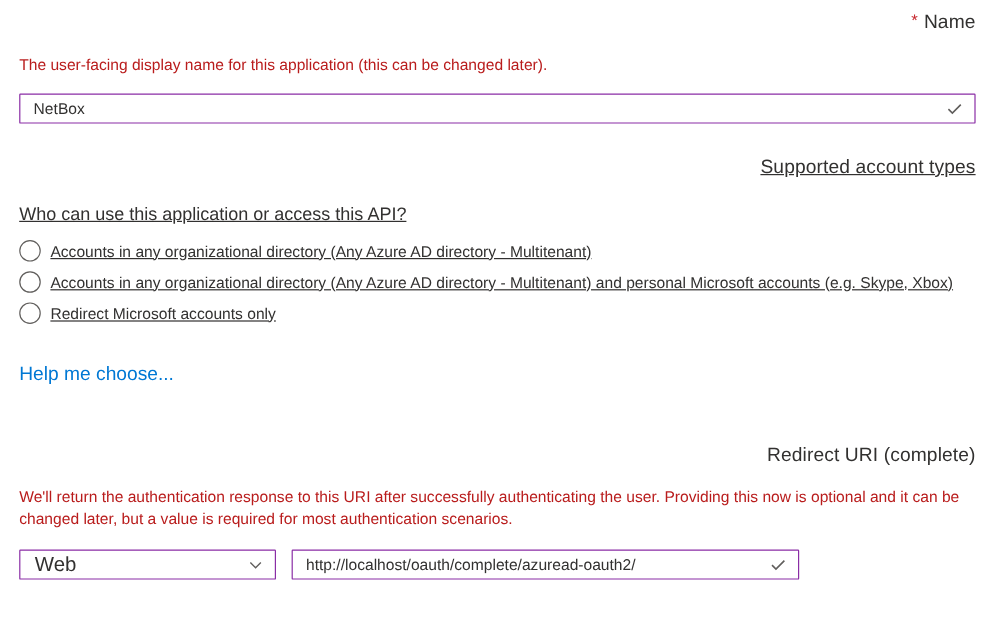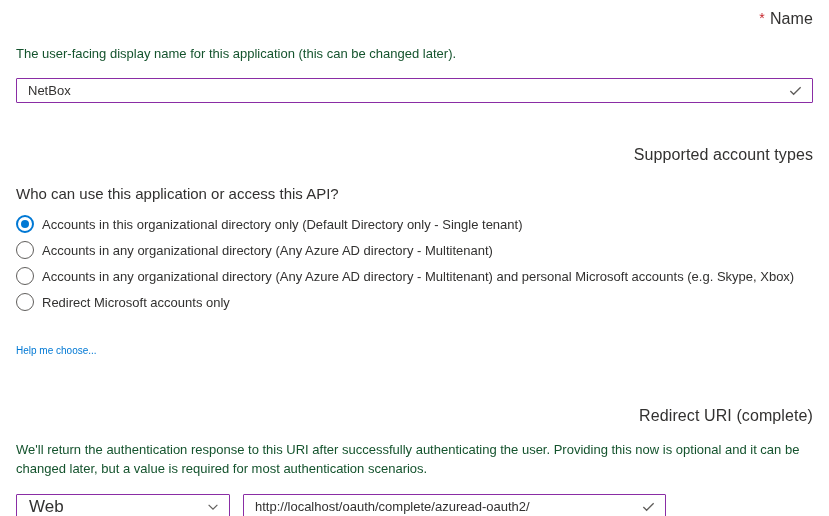--- a/index.html
+++ b/index.html
@@ -23,21 +23,21 @@
   }
   .required-star {
     color: #c6262c;
     margin-right: 5px;
     font-size: 14px;
     position: relative;
     top: -1px;
   }
   .field-desc {
     font-size: 13px;
-    color: #14532d;
+    color: #b91c1c;
     margin-top: 16px;
     line-height: 19px;
     max-width: 805px;
   }
 
   
   .text-box {
     margin-top: 15px;
     height: 25px;
     border: 1px solid #8A2DA5;
@@ -60,21 +60,21 @@
   }
   .box-icon {
     flex: 0 0 auto;
     margin-right: 9px;
     display: flex;
     align-items: center;
   }
   .name-input-box { width: 100%; }
 
   
-  .account-section { margin-top: 43px; }
+  .account-section { margin-top: 28px; text-decoration: underline; }
   .question-text { font-size: 15px; margin-top: 21px; }
 
   
   .radio-list { margin-top: 13px; }
   .radio-row {
     display: flex;
     align-items: center;
     height: 18px;
     margin-bottom: 8px;
     cursor: pointer;
@@ -96,21 +96,21 @@
     width: 8px; height: 8px;
     margin: -4px 0 0 -4px;
     border-radius: 50%;
     background: #0078d4;
   }
   .radio-label { font-size: 13px; margin-left: 8px; white-space: nowrap; }
 
   .help-link {
     display: inline-block;
     margin-top: 26px;
-    font-size: 10px;
+    font-size: 16px;
     color: #0078d4;
     text-decoration: none;
     cursor: pointer;
   }
 
   .redirect-section { margin-top: 49px; }
   .redirect-desc { margin-top: 15px; }
 
   .uri-row { display: flex; margin-top: 16px; gap: 13px; }
   .platform-select {
@@ -149,24 +149,20 @@
         </svg>
       </span>
     </div>
   </div>
 
   <div class="account-section">
     <div class="section-title">Supported account types</div>
     <div class="question-text">Who can use this application or access this API?</div>
 
     <div class="radio-list">
-      <div class="radio-row checked">
-        <span class="radio-circle"></span>
-        <span class="radio-label">Accounts in this organizational directory only (Default Directory only - Single tenant)</span>
-      </div>
       <div class="radio-row">
         <span class="radio-circle"></span>
         <span class="radio-label">Accounts in any organizational directory (Any Azure AD directory - Multitenant)</span>
       </div>
       <div class="radio-row">
         <span class="radio-circle"></span>
         <span class="radio-label">Accounts in any organizational directory (Any Azure AD directory - Multitenant) and personal Microsoft accounts (e.g. Skype, Xbox)</span>
       </div>
       <div class="radio-row">
         <span class="radio-circle"></span>

